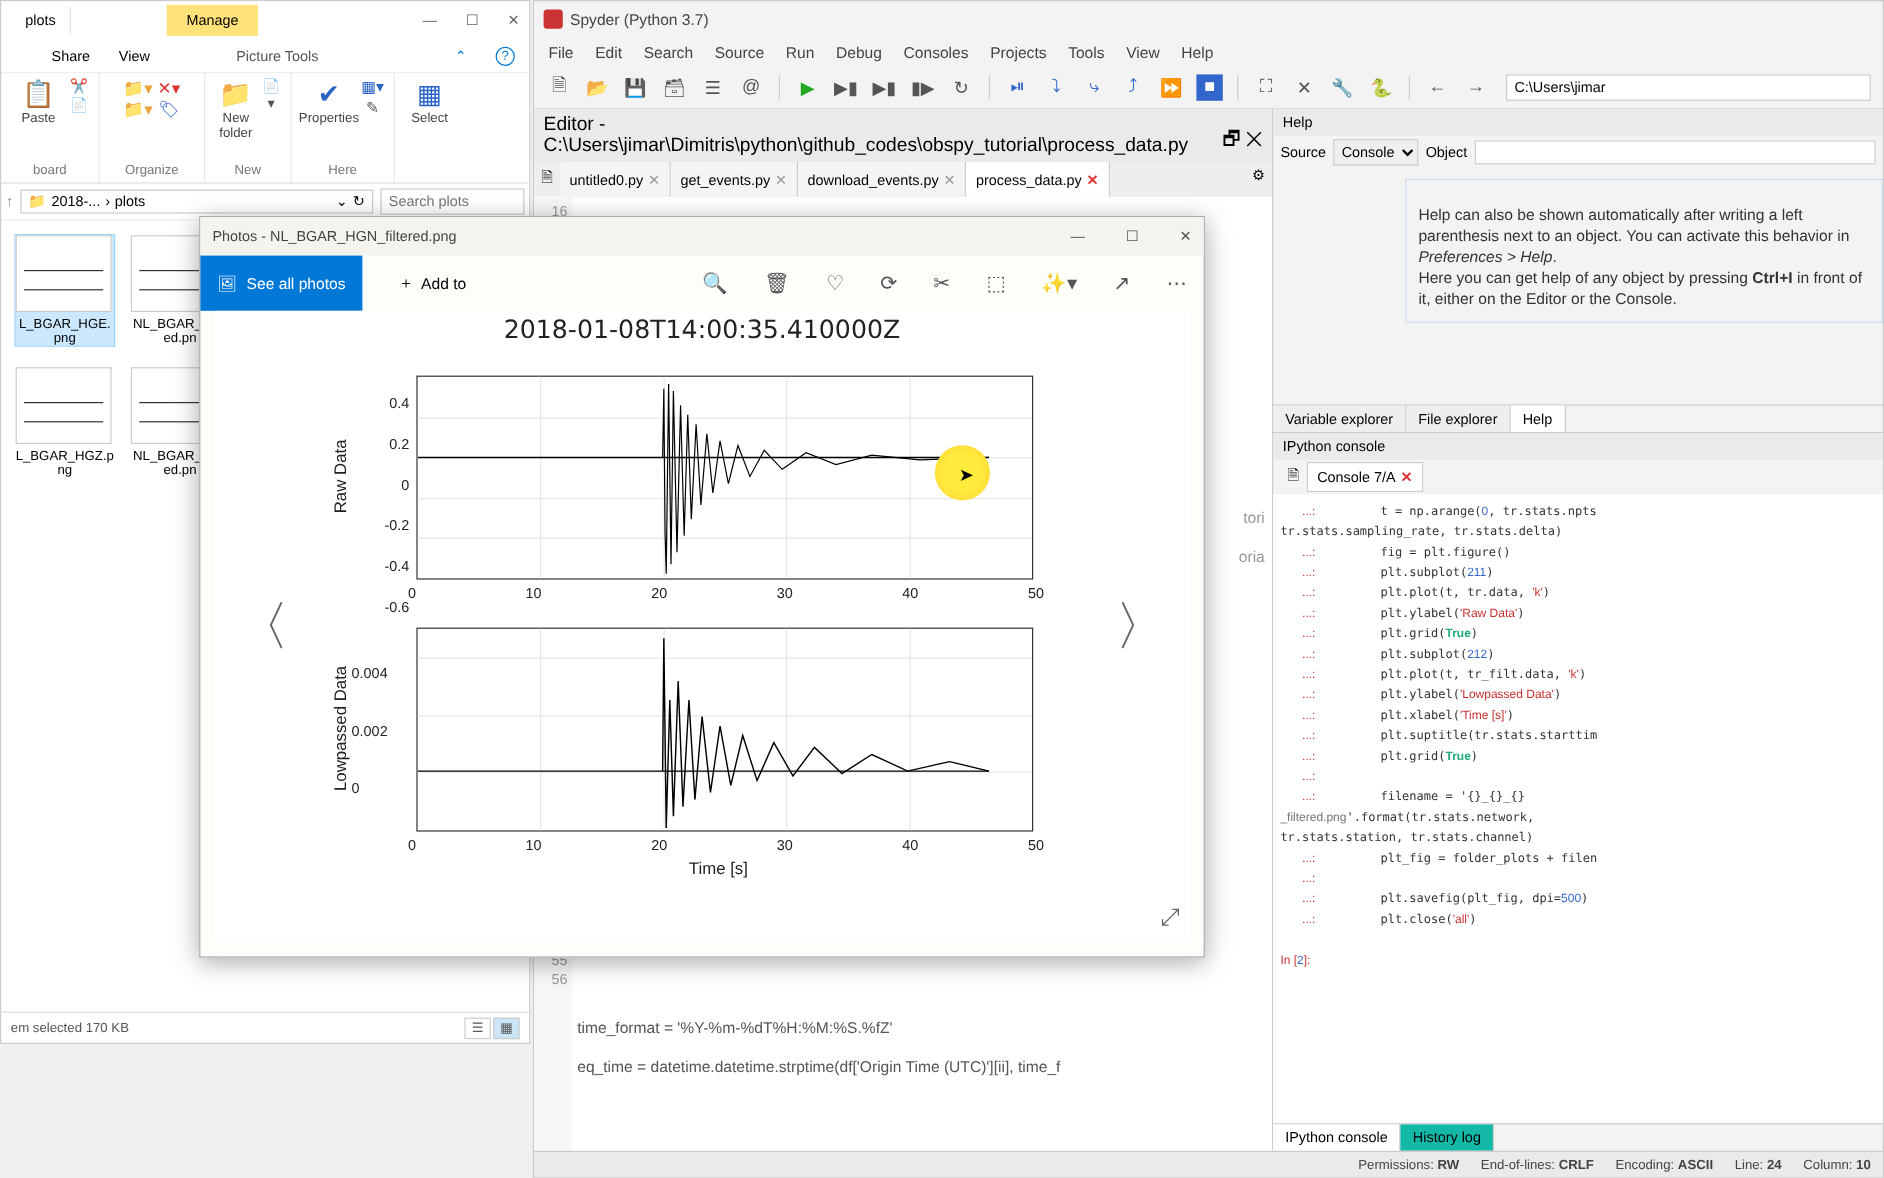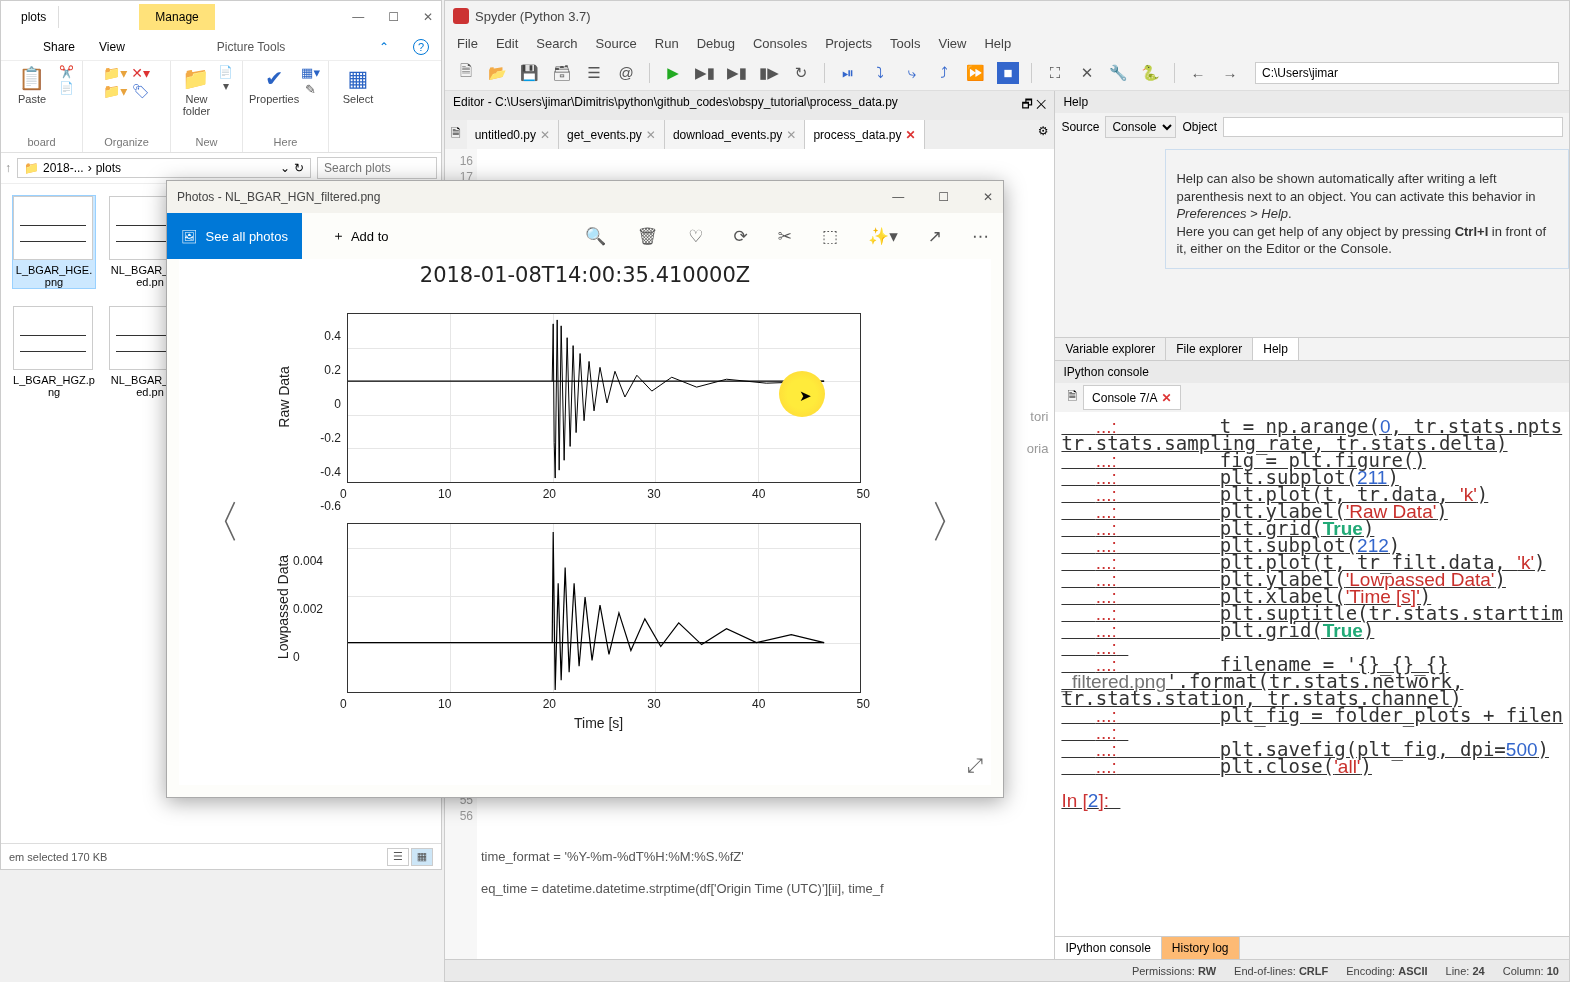--- a/index.html
+++ b/index.html
@@ -9,21 +9,21 @@
 .explorer {
   position: absolute; left: 0; top: 0; width: 442px; height: 870px;
   background: #fff; border: 1px solid #ccc;
 }
 .explorer-title { display: flex; align-items: center; height: 32px; padding: 0 8px; font-size: 12px; }
 .explorer-title .tab { background: #fff; padding: 4px 12px; border-right: 1px solid #ddd; }
 .explorer-title .manage { background: #ffe27a; padding: 6px 16px; margin-left: 80px; font-size: 12px; }
 .winbtns { margin-left: auto; display: flex; gap: 24px; color: #666; }
 .winbtns span { cursor: pointer; }
 .explorer-menu { display: flex; gap: 24px; padding: 4px 12px; font-size: 12px; border-bottom: 1px solid #eee; height:28px; align-items:center;}
-.explorer-menu .pt { margin-left: 68px; color: #555; }
+.explorer-menu .pt { margin-left: 48px; color: #555; }
 .ribbon { display: flex; height: 92px; border-bottom:1px solid #e0e0e0; }
 .ribbon-group { border-right: 1px solid #e8e8e8; padding: 4px 8px; text-align: center; font-size: 11px; color: #555; display:flex; flex-direction:column; justify-content:space-between;}
 .ribbon-group .gname { color:#777; font-size:11px; padding-top:2px;}
 .ribbon-icons { display:flex; gap:4px; justify-content:center; align-items:flex-start; }
 .ricon { display:flex; flex-direction:column; align-items:center; font-size:11px; color:#444; width:46px;}
 .ricon .glyph { font-size:22px; height:28px; display:flex; align-items:center; justify-content:center;}
 .addr { display:flex; align-items:center; padding:4px; gap:6px; border-bottom:1px solid #eee; font-size:12px;}
 .addr .crumb { background:#fff; border:1px solid #ccc; padding:2px 6px; display:flex; align-items:center; gap:4px; flex:1;}
 .addr input { border:1px solid #ccc; padding:3px 6px; font-size:12px; width:120px;}
 .filegrid { padding: 12px; display: grid; grid-template-columns: repeat(2, 82px); gap: 18px 14px; }
@@ -43,21 +43,21 @@
 .sp-title img,.sp-title .logo{width:16px;height:16px;background:#c33;border-radius:3px;margin-right:6px;}
 .sp-menu { display:flex; gap:18px; padding:0 12px; height:24px; align-items:center; font-size:13px; color:#444;}
 .sp-toolbar { display:flex; gap:10px; padding:4px 10px; border-bottom:1px solid #ddd; align-items:center; height:36px;}
 .sp-toolbar .tbtn{width:22px;height:22px;display:flex;align-items:center;justify-content:center;font-size:15px;color:#555;}
 .sp-toolbar .sep{width:1px;height:20px;background:#ccc;margin:0 2px;}
 .sp-toolbar .run{color:#2a2;}
 .sp-toolbar .stop{color:#fff;background:#36c;}
 .sp-toolbar input{flex:1;border:1px solid #ccc;padding:3px 6px;font-size:12px;margin-left:4px;}
 .sp-body { display:flex; position:absolute; top:90px; bottom:22px; left:0; right:0;}
 .sp-left { width:616px; display:flex; flex-direction:column; border-right:1px solid #ccc;}
-.editor-hdr { font-size:12px; padding:4px 8px; background:#eaeaea; display:flex; justify-content:space-between; align-items:flex-start;}
+.editor-hdr { font-size:16px; padding:4px 8px; background:#eaeaea; display:flex; justify-content:space-between; align-items:flex-end;}
 .editor-tabs{ display:flex; background:#eee; font-size:12px;}
 .etab{ padding:4px 8px; border-right:1px solid #ccc; display:flex; align-items:center; gap:4px; background:#f4f4f4;}
 .etab .x{color:#d33;font-weight:bold;}
 .etab .xg{color:#999;}
 .etab.active{background:#fff;}
 .editor-body{ flex:1; background:#fff; font-family:Consolas,monospace; font-size:13px; padding:4px; color:#333; white-space:pre; overflow:hidden; position:relative;}
 .editor-body .gutter{position:absolute;left:0;top:0;bottom:0;width:32px;background:#f7f7f7;color:#999;text-align:right;padding:4px 4px 4px 0;font-size:12px;line-height:16px;}
 .editor-body .codelines{margin-left:36px;line-height:16px;}
 .sp-right { flex:1; display:flex; flex-direction:column;}
 .help-pane{ flex:0 0 270px; border-bottom:1px solid #ccc; display:flex; flex-direction:column;}
@@ -69,28 +69,28 @@
 .usage-title{background:#4a90e2;color:#fff;padding:6px 12px;font-size:15px;}
 .usage-body{padding:10px;font-size:13px;color:#333;line-height:1.35;}
 .help-tabs{display:flex;font-size:12px;border-top:1px solid #ccc;margin-top:auto;}
 .help-tabs span{padding:4px 10px;border-right:1px solid #ccc;background:#eee;}
 .help-tabs .active{background:#fff;}
 .console-pane{flex:1;display:flex;flex-direction:column;}
 .console-hdr{font-size:12px;padding:4px 8px;background:#eaeaea;}
 .console-tab{display:flex;font-size:12px;padding:2px 6px;}
 .console-tab .ct{border:1px solid #ccc;padding:2px 8px;display:flex;align-items:center;gap:4px;background:#fff;}
 .console-tab .ct .x{color:#d33;font-weight:bold;}
-.console-body{flex:1;background:#fff;font-family:Consolas,monospace;font-size:19px;padding:6px;white-space:pre;color:#333;overflow:hidden;line-height:17px;text-decoration:underline;}
+.console-body{flex:1;background:#fff;font-family:Consolas,monospace;font-size:10px;padding:6px;white-space:pre;color:#333;overflow:hidden;line-height:17px;}
 .console-body .pr{color:#c33;}
 .console-body .s{color:#c9302c;}
 .console-body .b{color:#737373;}
 .console-body .n{color:#36c;}
 .console-body .kk{color:#2a7;font-weight:bold;}
 .console-btabs{display:flex;font-size:12px;border-top:1px solid #ccc;}
-.console-btabs span{padding:4px 10px;border-right:1px solid #ccc;background:#fdba74;}
+.console-btabs span{padding:4px 10px;border-right:1px solid #ccc;background:#14b8a6;}
 .console-btabs .active{background:#fff;}
 .sp-status{position:absolute;bottom:0;left:0;right:0;height:22px;background:#eaeaea;border-top:1px solid #ccc;font-size:11px;display:flex;align-items:center;gap:18px;padding:0 10px;justify-content:flex-end;color:#444;}
 
 
 .photos { position:absolute; left:166px; top:180px; width:838px; height:618px; background:#fdfdfa; border:1px solid #aaa; box-shadow:0 4px 20px rgba(0,0,0,.35); }
 .ph-title{height:32px;display:flex;align-items:center;padding:0 10px;font-size:12px;color:#444;background:#f4f3ee;}
 .ph-title .wins{margin-left:auto;display:flex;gap:34px;color:#555;}
 .ph-bar{height:46px;display:flex;align-items:center;padding:0 14px;gap:30px;}
 .seeall{background:#0078d7;color:#fff;padding:10px 14px;font-size:13px;display:flex;align-items:center;gap:8px;margin-left:-14px;height:46px;}
 .addto{font-size:13px;display:flex;align-items:center;gap:6px;}

